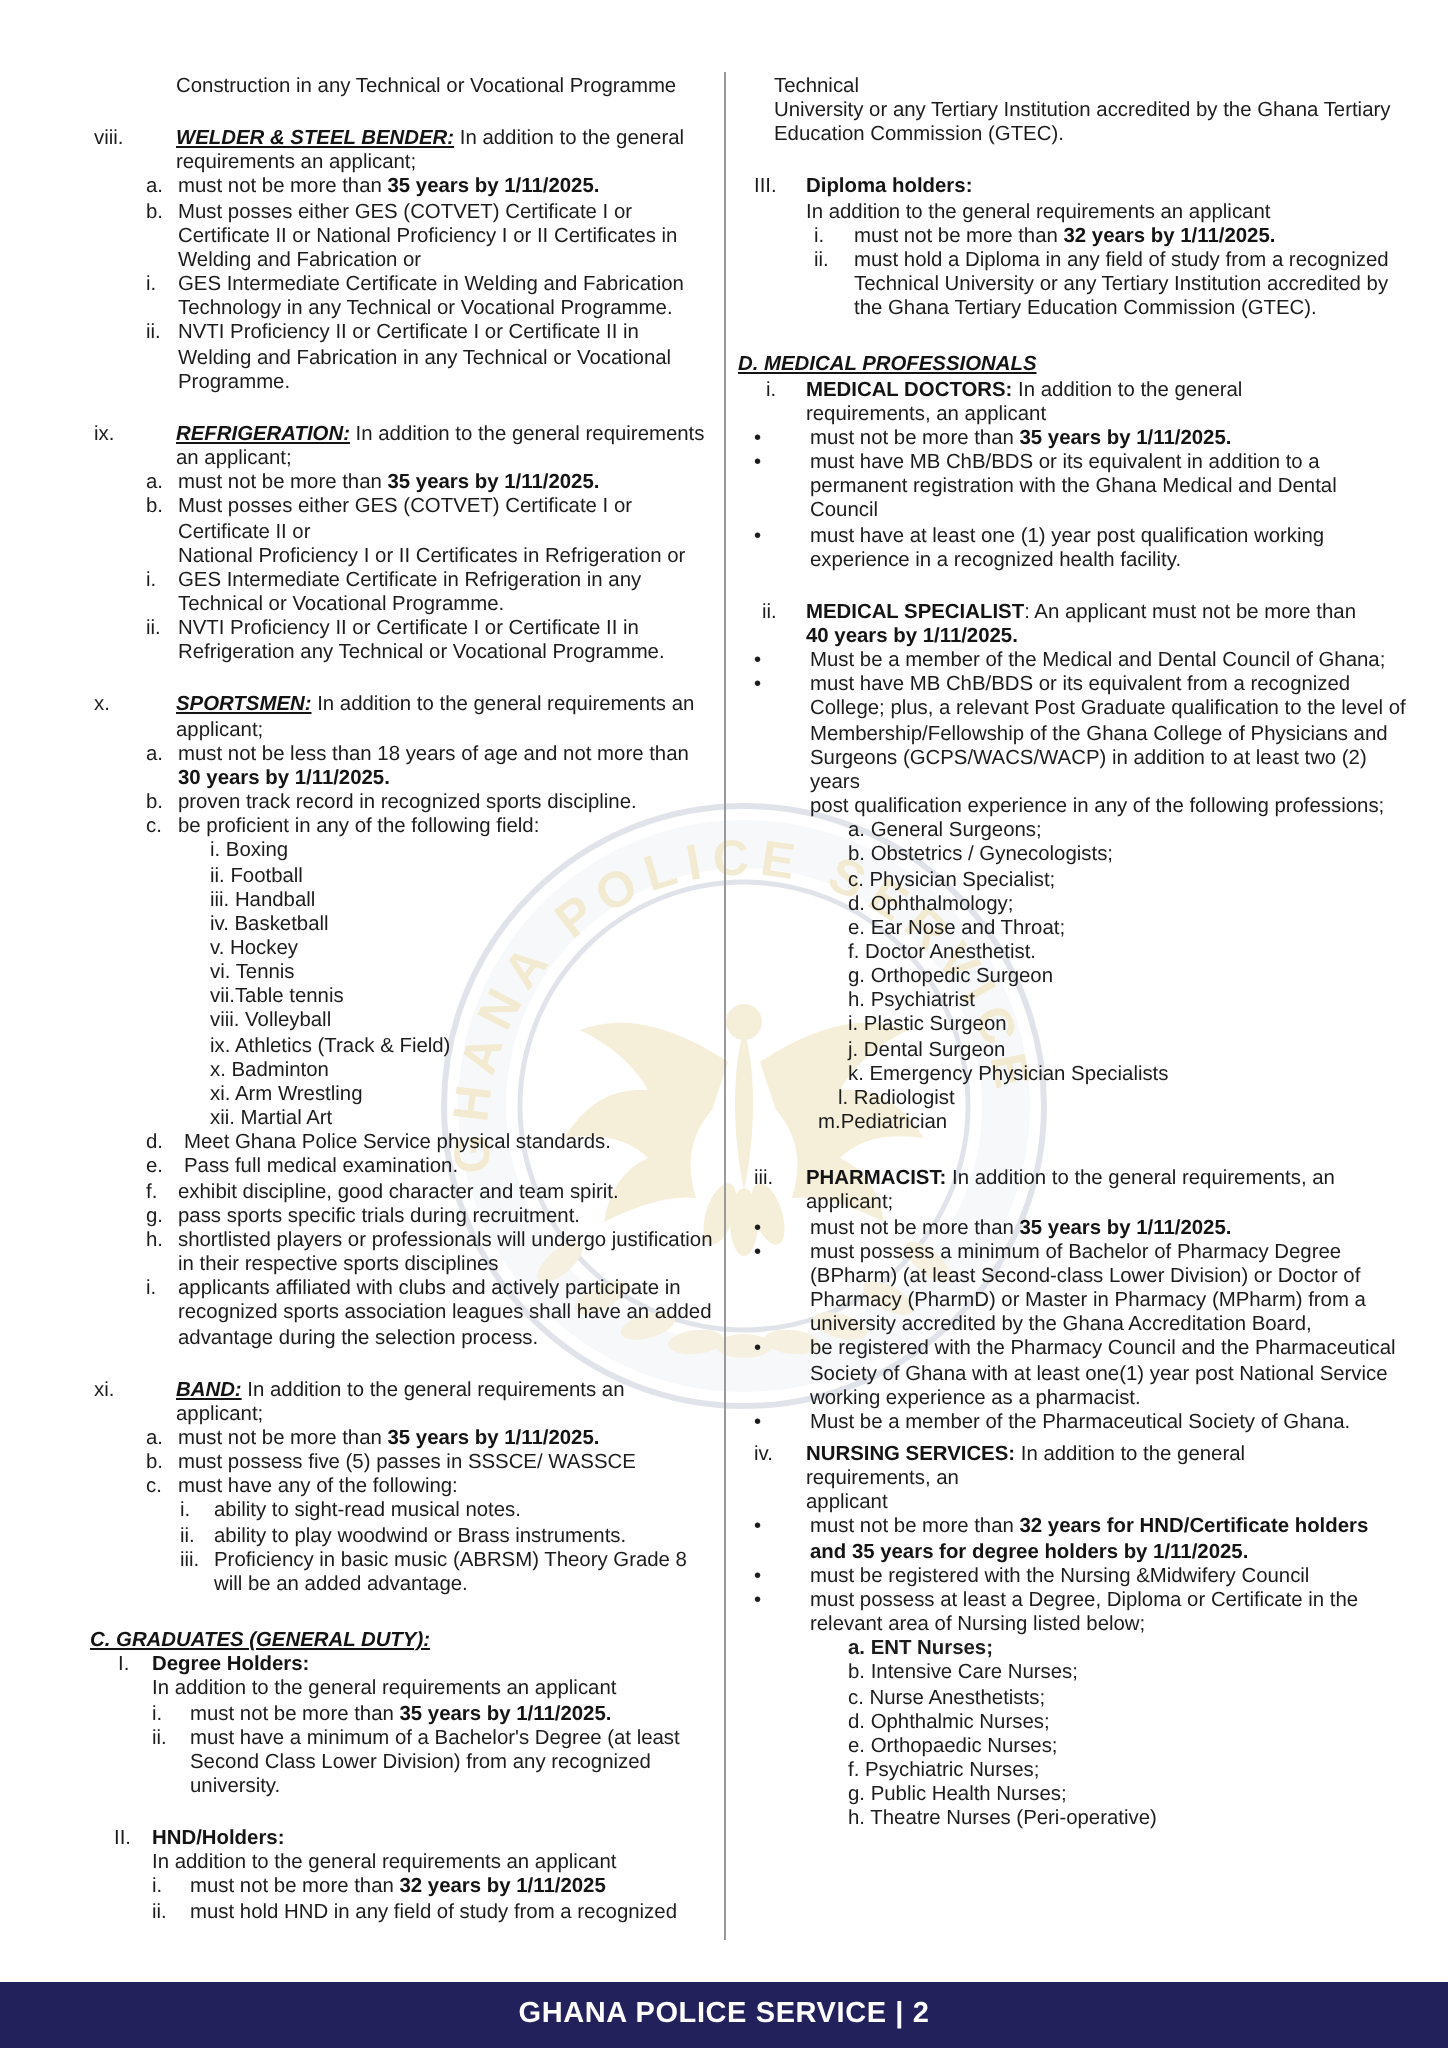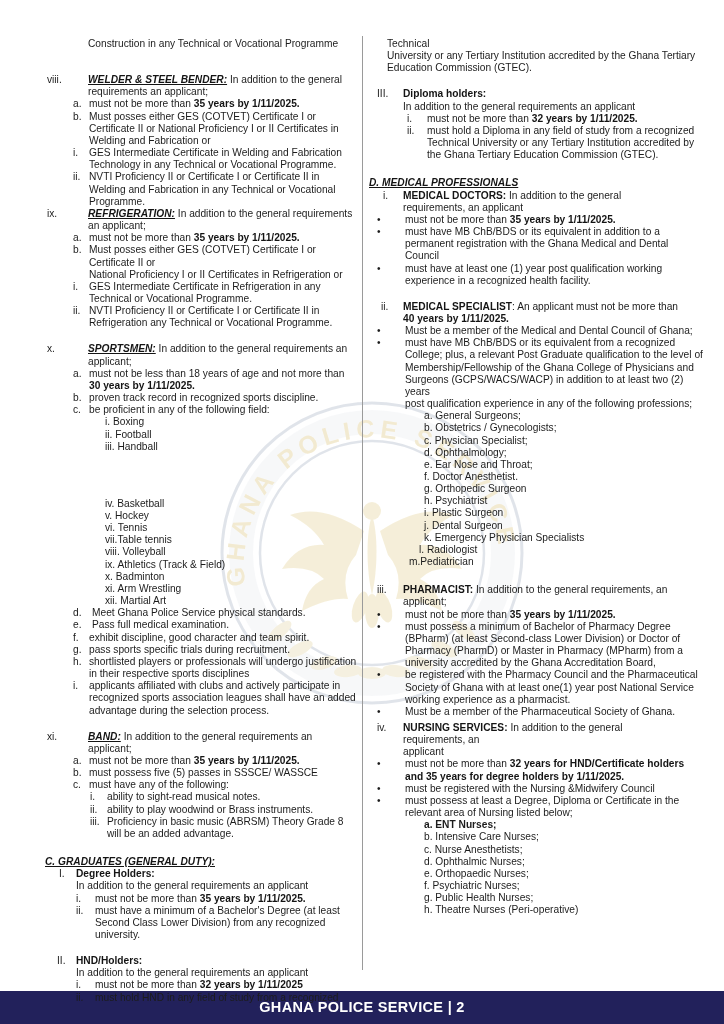--- a/index.html
+++ b/index.html
@@ -58,38 +58,38 @@
       <ellipse cx="218" cy="280" rx="6" ry="14" transform="rotate(106 218 280)"></ellipse>
       <ellipse cx="242" cy="266" rx="6" ry="14" transform="rotate(118 242 266)"></ellipse>
       <ellipse cx="262" cy="248" rx="6" ry="14" transform="rotate(130 262 248)"></ellipse>
     </g>
   </svg>
 
   <div class="divider"></div>
 
   <div class="col col-left">
       <div class="blk" style="padding-left: 43px;"><span>Construction in any Technical or Vocational Programme</span></div>
-      <div class="blk" style="margin-top: 24px; padding-left: 43px;"><span class="mk" style="left: 2px;">viii.</span><span class="b u">WELDER &amp; STEEL BENDER:</span><span> In addition to the general</span><br><span>requirements  an applicant;</span></div>
+      <div class="blk" style="margin-top: 14px; padding-left: 43px;"><span class="mk" style="left: 2px;">viii.</span><span class="b u">WELDER &amp; STEEL BENDER:</span><span> In addition to the general</span><br><span>requirements  an applicant;</span></div>
       <div class="blk" style="padding-left: 44px;"><span class="mk" style="left: 28px;">a.</span><span>must not be more than </span><span class="b">35 years by 1/11/2025.</span></div>
       <div class="blk" style="padding-left: 44px;"><span class="mk" style="left: 28px;">b.</span><span>Must posses either  GES (COTVET) Certificate I or Certificate II or National Proficiency I or II Certificates in Welding and Fabrication or</span></div>
       <div class="blk" style="padding-left: 44px;"><span class="mk" style="left: 28px;">i.</span><span>GES Intermediate Certificate in Welding and Fabrication Technology in any Technical or Vocational Programme.</span></div>
       <div class="blk" style="padding-left: 44px;"><span class="mk" style="left: 28px;">ii.</span><span>NVTI Proficiency II or Certificate I or Certificate II in Welding and Fabrication in any Technical or Vocational Programme.</span></div>
-      <div class="blk" style="padding-left: 43px;"><span class="mk" style="left: 2px;">ix.</span><span class="b u">REFRIGERATION:</span><span> In addition to the general requirements</span><br><span>an applicant;</span></div>
+      <div class="blk" style="margin-top: 14px; padding-left: 43px;"><span class="mk" style="left: 2px;">ix.</span><span class="b u">REFRIGERATION:</span><span> In addition to the general requirements</span><br><span>an applicant;</span></div>
       <div class="blk" style="padding-left: 44px;"><span class="mk" style="left: 28px;">a.</span><span>must not be more than </span><span class="b">35 years by 1/11/2025.</span></div>
       <div class="blk" style="padding-left: 44px;"><span class="mk" style="left: 28px;">b.</span><span>Must posses either  GES (COTVET) Certificate I or Certificate II or</span><br><span>National Proficiency I or II Certificates in Refrigeration or</span></div>
       <div class="blk" style="padding-left: 44px;"><span class="mk" style="left: 28px;">i.</span><span>GES Intermediate Certificate in Refrigeration in any Technical or Vocational Programme.</span></div>
       <div class="blk" style="padding-left: 44px;"><span class="mk" style="left: 28px;">ii.</span><span>NVTI Proficiency II or Certificate I or Certificate II in Refrigeration any Technical or Vocational Programme.</span></div>
       <div class="blk" style="margin-top: 14px; padding-left: 43px;"><span class="mk" style="left: 2px;">x.</span><span class="b u">SPORTSMEN:</span><span> In addition to the general requirements  an</span><br><span>applicant;</span></div>
       <div class="blk" style="padding-left: 44px;"><span class="mk" style="left: 28px;">a.</span><span>must not be less than 18 years of age and not more than </span><span class="b">30 years by 1/11/2025.</span></div>
       <div class="blk" style="padding-left: 44px;"><span class="mk" style="left: 28px;">b.</span><span>proven track record in recognized sports discipline.</span></div>
       <div class="blk" style="padding-left: 44px;"><span class="mk" style="left: 28px;">c.</span><span>be proficient in any of the following field:</span></div>
       <div class="blk" style="padding-left: 60px;"><span>i. Boxing</span></div>
       <div class="blk" style="padding-left: 60px;"><span>ii. Football</span></div>
       <div class="blk" style="padding-left: 60px;"><span>iii. Handball</span></div>
-      <div class="blk" style="padding-left: 60px; margin-top: 45px;"><span>iv. Basketball</span></div>
+      <div class="blk" style="padding-left: 60px;"><span>iv. Basketball</span></div>
       <div class="blk" style="padding-left: 60px;"><span>v. Hockey</span></div>
       <div class="blk" style="padding-left: 60px;"><span>vi. Tennis</span></div>
       <div class="blk" style="padding-left: 60px;"><span>vii.Table tennis</span></div>
       <div class="blk" style="padding-left: 60px;"><span>viii. Volleyball</span></div>
       <div class="blk" style="padding-left: 60px;"><span>ix. Athletics (Track &amp; Field)</span></div>
       <div class="blk" style="padding-left: 60px;"><span>x. Badminton</span></div>
       <div class="blk" style="padding-left: 60px;"><span>xi. Arm Wrestling</span></div>
       <div class="blk" style="padding-left: 60px;"><span>xii. Martial Art</span></div>
       <div class="blk" style="padding-left: 47px;"><span class="mk" style="left: 28px;">d.</span><span>Meet Ghana Police Service physical standards.</span></div>
       <div class="blk" style="padding-left: 47px;"><span class="mk" style="left: 28px;">e.</span><span>Pass full medical examination.</span></div>

